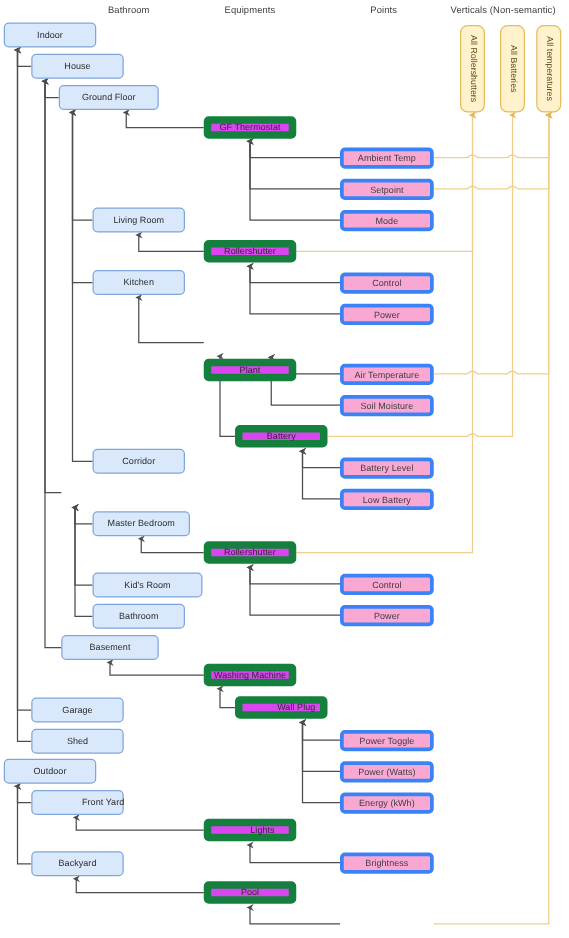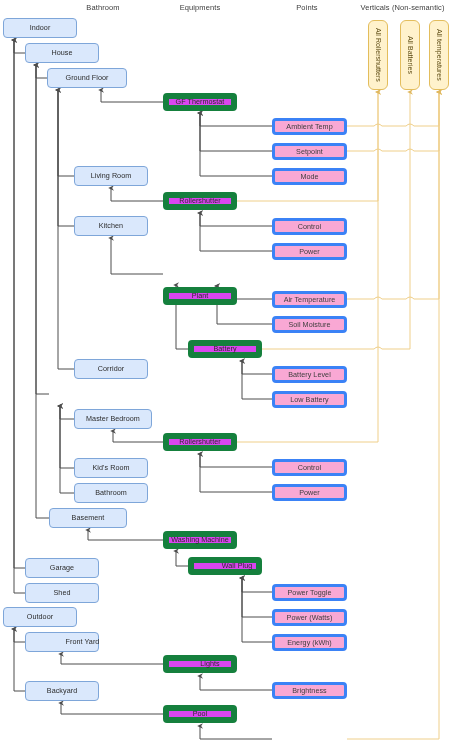--- a/index.html
+++ b/index.html
@@ -169,21 +169,21 @@
   <div class="hdr" style="left:262px;top:3px;width:90px;">Points</div>
   <div class="hdr" style="left:350px;top:3px;width:105px;">Verticals (Non-semantic)</div>
 
   <div class="node loc" style="left:3px;top:18px;width:74px;height:20px;">Indoor</div>
   <div class="node loc" style="left:25px;top:43px;width:74px;height:20px;">House</div>
   <div class="node loc" style="left:47px;top:68px;width:80px;height:20px;">Ground Floor</div>
   <div class="node loc" style="left:74px;top:216px;width:74px;height:20px;">Kitchen</div>
   <div class="node loc" style="left:74px;top:166px;width:74px;height:20px;">Living Room</div>
   <div class="node loc" style="left:74px;top:359px;width:74px;height:20px;">Corridor</div>
   <div class="node loc" style="left:74px;top:409px;width:78px;height:20px;">Master Bedroom</div>
-  <div class="node loc" style="left:74px;top:458px;width:74px;height:20px;">Kid's Room</div>
+  <div class="node loc" style="left:74px;top:458px;width:88px;height:20px;">Kid's Room</div>
   <div class="node loc" style="left:74px;top:483px;width:74px;height:20px;">Bathroom</div>
   <div class="node loc" style="left:49px;top:508px;width:78px;height:20px;">Basement</div>
   <div class="node loc" style="left:25px;top:558px;width:74px;height:20px;">Garage</div>
   <div class="node loc" style="left:25px;top:583px;width:74px;height:20px;">Shed</div>
   <div class="node loc" style="left:3px;top:607px;width:74px;height:20px;">Outdoor</div>
   <div class="node loc" style="left:25px;top:632px;width:74px;height:20px;padding-left:41px;">Front Yard</div>
   <div class="node loc" style="left:25px;top:681px;width:74px;height:20px;">Backyard</div>
 
   <div class="node eq" style="left:163px;top:93px;width:74px;height:18px;">GF Thermostat</div>
   <div class="node eq" style="left:163px;top:192px;width:74px;height:18px;">Rollershutter</div>

